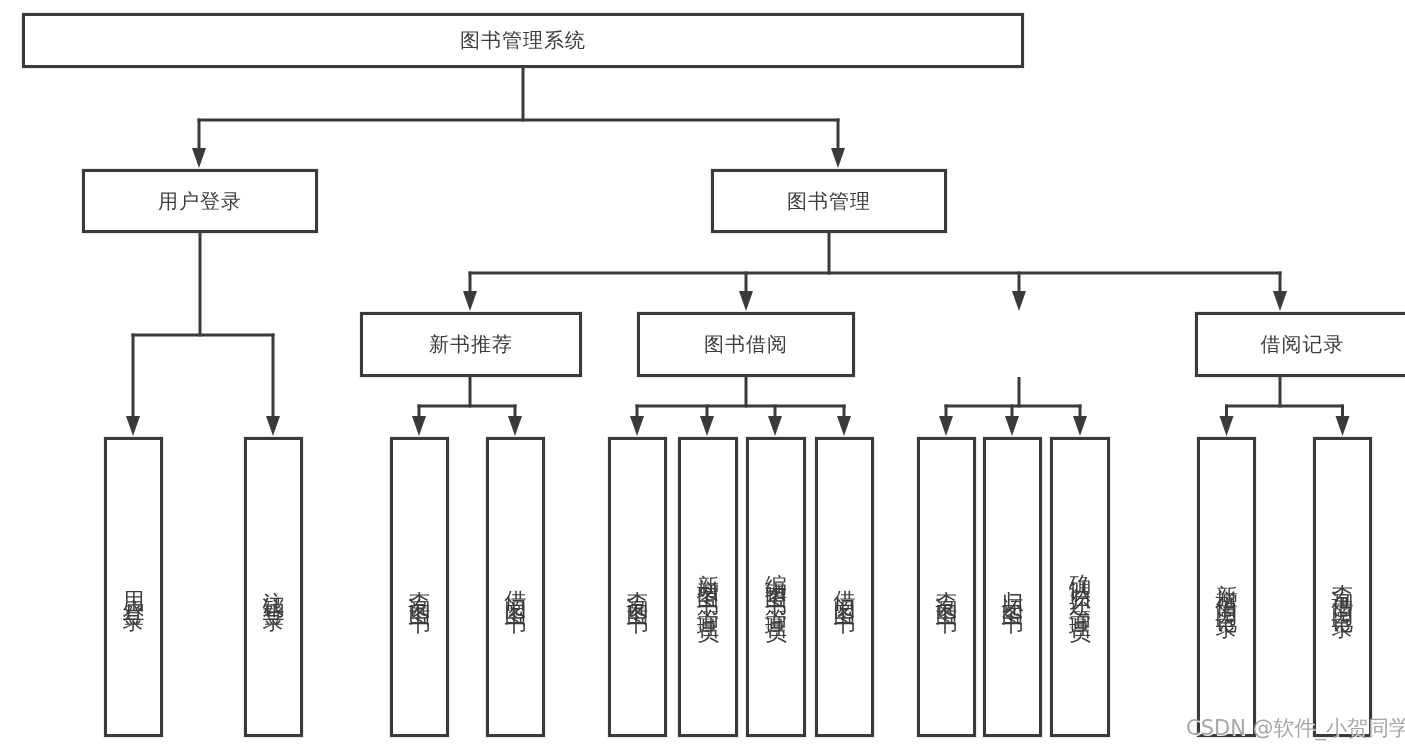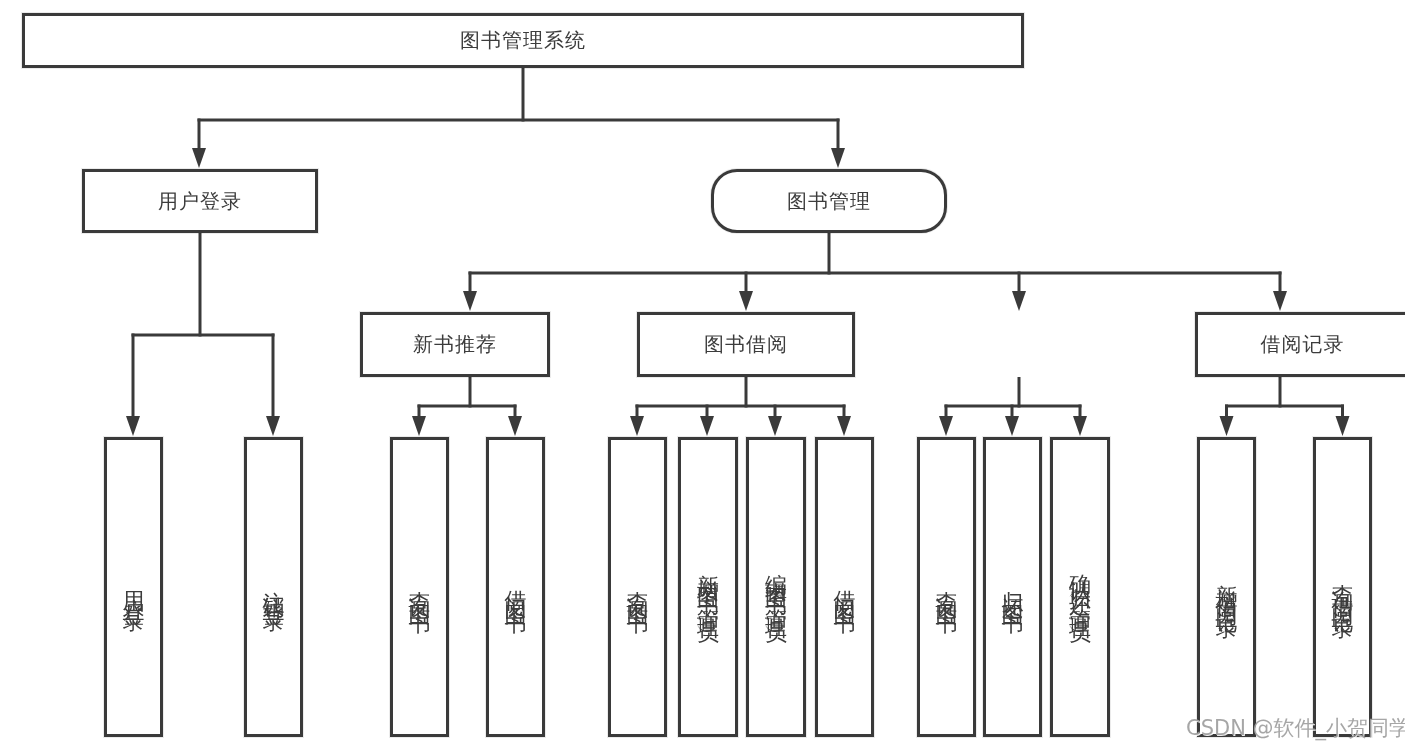--- a/index.html
+++ b/index.html
@@ -32,22 +32,22 @@
     writing-mode:vertical-rl;
     text-orientation:mixed;
     font-size:22px;
     letter-spacing:7px;
     color:#3c3c3c;
     line-height:1.1;
   }
   
   .n-root{left:22px;top:13px;width:1002px;height:55px;}
   .n-userlogin{left:82px;top:169px;width:236px;height:64px;}
-  .n-bookmgmt{left:711px;top:169px;width:236px;height:64px;border-radius:26px;}
-  .n-newbook{left:360px;top:312px;width:190px;height:65px;}
+  .n-bookmgmt{left:711px;top:169px;width:236px;height:64px;}
+  .n-newbook{left:360px;top:312px;width:222px;height:65px;}
   .n-bookborrow{left:637px;top:312px;width:218px;height:65px;justify-content:center;}
   .n-currentborrow{left:910px;top:312px;width:218px;height:65px;}
   .n-borrowrecords{left:1172px;top:312px;width:215px;height:65px;margin-left:23px;}
   .leaf{top:437px;width:59px;height:300px;}
   .n-l1a{left:104px;} .n-l1b{left:244px;}
   .n-l2a{left:390px;} .n-l2b{left:486px;}
   .n-l3a{left:608px;} .n-l3b{left:678px;width:60px;} .n-l3c{left:746px;width:60px;} .n-l3d{left:815px;}
   .n-l4a{left:917px;} .n-l4b{left:983px;} .n-l4c{left:1050px;width:60px;}
   .n-l5a{left:1197px;} .n-l5b{left:1313px;}
   #watermark{

